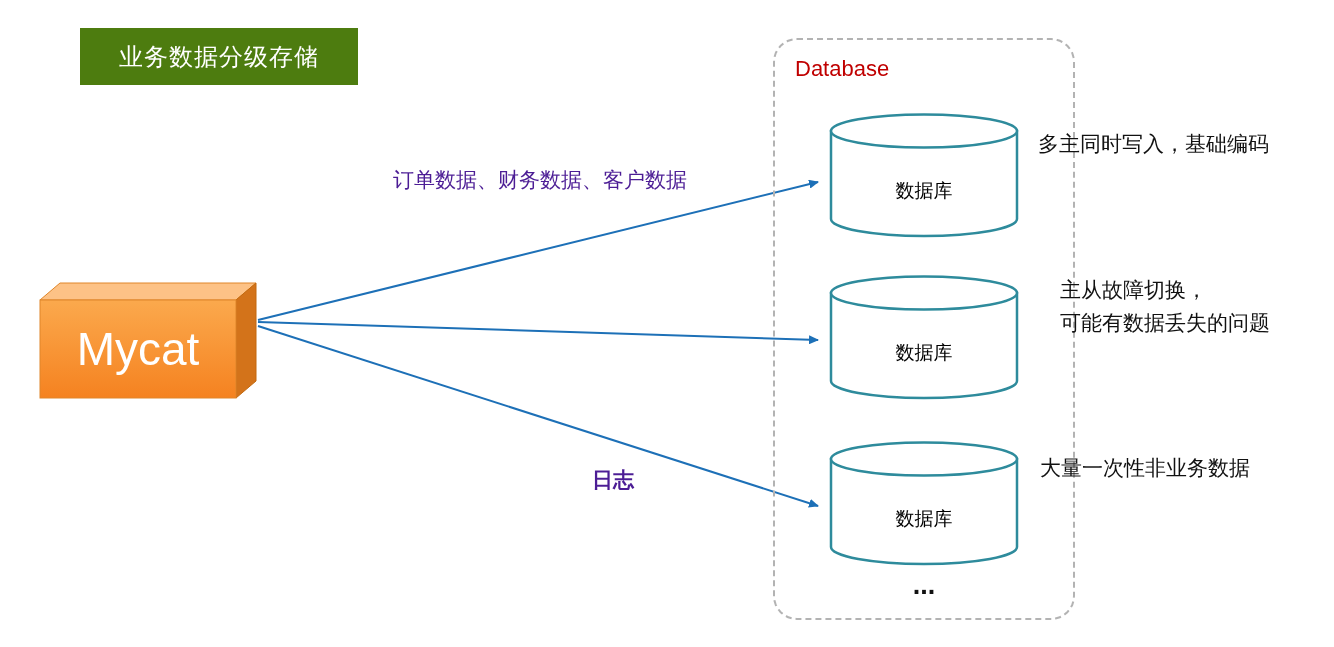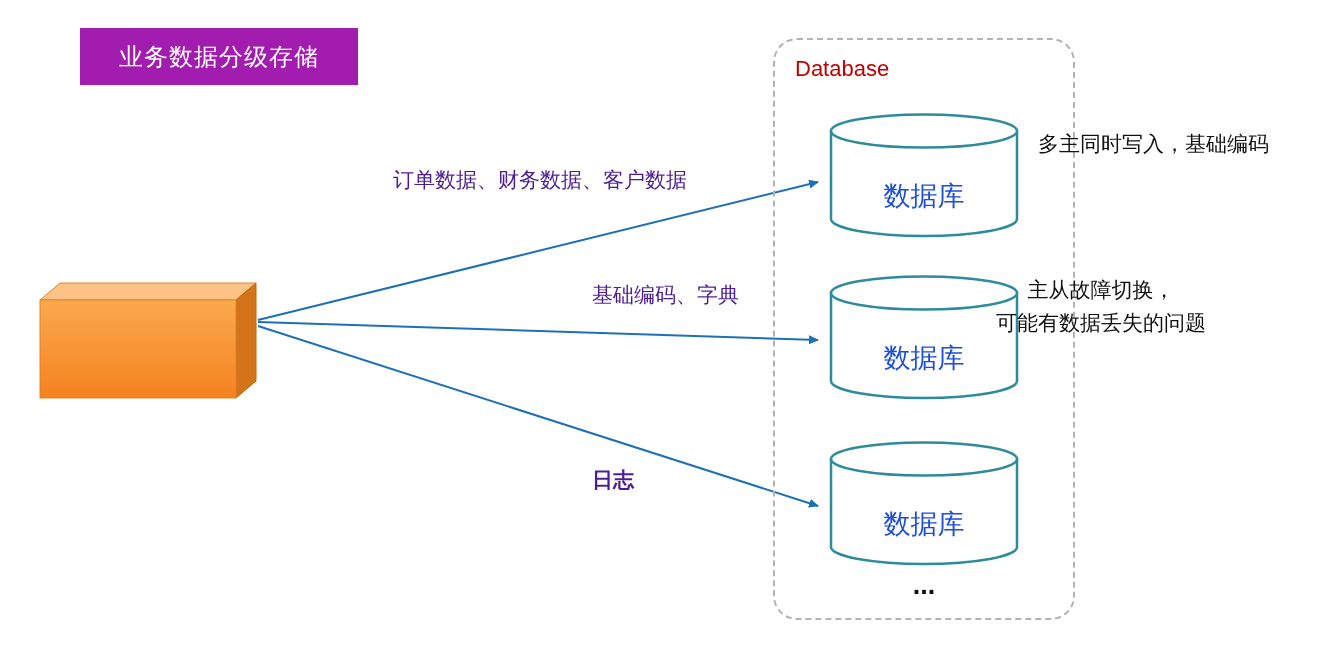--- a/index.html
+++ b/index.html
@@ -7,21 +7,21 @@
     position:relative;
     width:1334px;height:647px;
     background:#ffffff;
     font-family:"Liberation Sans","DejaVu Sans",sans-serif;
     overflow:hidden;
   }
   .abs{position:absolute;}
 
   .title-badge{
     left:80px;top:28px;width:278px;height:57px;
-    background:#a21caf;color:#ffffff;
+    background:#4d7c0f;color:#ffffff;
     display:flex;align-items:center;justify-content:center;
     font-size:24px;letter-spacing:1px;
   }
 
   #edge-layer{left:0;top:0;width:1334px;height:647px;pointer-events:none;}
 
   .mycat-svg{left:38px;top:281px;width:220px;height:120px;}
   .mycat-label{
     left:40px;top:300px;width:196px;height:98px;
     display:flex;align-items:center;justify-content:center;
@@ -38,36 +38,36 @@
     color:#c00000;font-weight:normal;font-size:22px;
   }
 
   .db-node{width:192px;height:128px;}
   .db-node-1{left:828px;top:112px;}
   .db-node-2{left:828px;top:274px;}
   .db-node-3{left:828px;top:440px;}
   .db-node svg{position:absolute;left:0;top:0;}
   .db-node .db-label{
     position:absolute;left:0;right:0;top:66px;
-    text-align:center;font-size:27px;color:#1d4ed8;
+    text-align:center;font-size:19px;color:#000000;
   }
 
   .ellipsis{
     left:828px;top:570px;width:192px;
     text-align:center;font-size:27px;font-weight:bold;color:#111111;
   }
 
   .edge-label{font-size:21px;color:#4c1d95;white-space:nowrap;}
   .edge-label-1{left:393px;top:166px;}
   .edge-label-2{left:592px;top:281px;}
   .edge-label-3{left:592px;top:466px;font-weight:bold;}
 
   .note{font-size:21px;color:#111111;white-space:pre-line;line-height:1.55;}
   .note-1{left:1038px;top:128px;}
-  .note-2{left:996px;top:274px;text-align:center;}
+  .note-2{left:1060px;top:274px;}
   .note-3{left:1040px;top:452px;}
 </style>
 </head>
 <body>
 
 <div id="canvas">
 
   <div class="abs title-badge">
     <span>业务数据分级存储</span>
   </div>
@@ -87,23 +87,25 @@
     <defs>
       <linearGradient id="frontGrad" x1="0" y1="0" x2="0" y2="1">
         <stop offset="0" stop-color="#fba94d"></stop>
         <stop offset="1" stop-color="#f58220"></stop>
       </linearGradient>
     </defs>
     <polygon points="2,19 22,2 218,2 198,19" fill="#fdc286" stroke="#e0862a" stroke-width="1"></polygon>
     <polygon points="198,19 218,2 218,100 198,117" fill="#d3731a" stroke="#c2690f" stroke-width="1"></polygon>
     <rect x="2" y="19" width="196" height="98" fill="url(#frontGrad)" stroke="#e0862a" stroke-width="1"></rect>
   </svg>
+  <div class="abs mycat-label">
+    <span>Mycat</span>
+  </div>
 
   <div class="abs edge-label edge-label-1">订单数据、财务数据、客户数据</div>
-  <div class="abs edge-label edge-label-2">基础编码、字典</div>
   <div class="abs edge-label edge-label-3">日志</div>
 
   <div class="abs db-group"></div>
   <div class="abs db-group-label">Database</div>
 
   <div class="abs db-node db-node-1">
     <svg width="192" height="128" viewBox="0 0 192 128">
       <path d="M3,19 L3,107 A93,17 0 0 0 189,107 L189,19 Z" fill="#ffffff" stroke="#2e8b9c" stroke-width="2.5"></path>
       <ellipse cx="96" cy="19" rx="93" ry="16.5" fill="#ffffff" stroke="#2e8b9c" stroke-width="2.5"></ellipse>
     </svg>
@@ -124,14 +126,15 @@
       <ellipse cx="96" cy="19" rx="93" ry="16.5" fill="#ffffff" stroke="#2e8b9c" stroke-width="2.5"></ellipse>
     </svg>
     <span class="db-label">数据库</span>
   </div>
 
   <div class="abs ellipsis">...</div>
 
   <div class="abs note note-1">多主同时写入，基础编码</div>
   <div class="abs note note-2">主从故障切换，
 可能有数据丢失的问题</div>
+  <div class="abs note note-3">大量一次性非业务数据</div>
 
 </div>
 
 </body></html>

